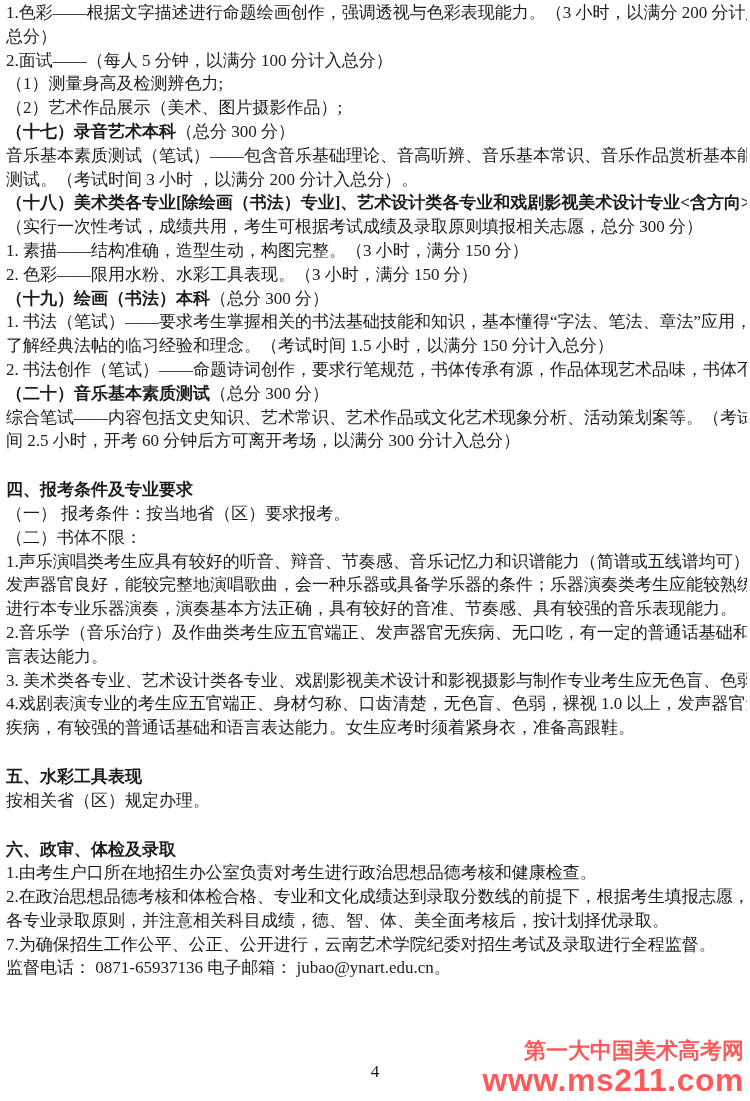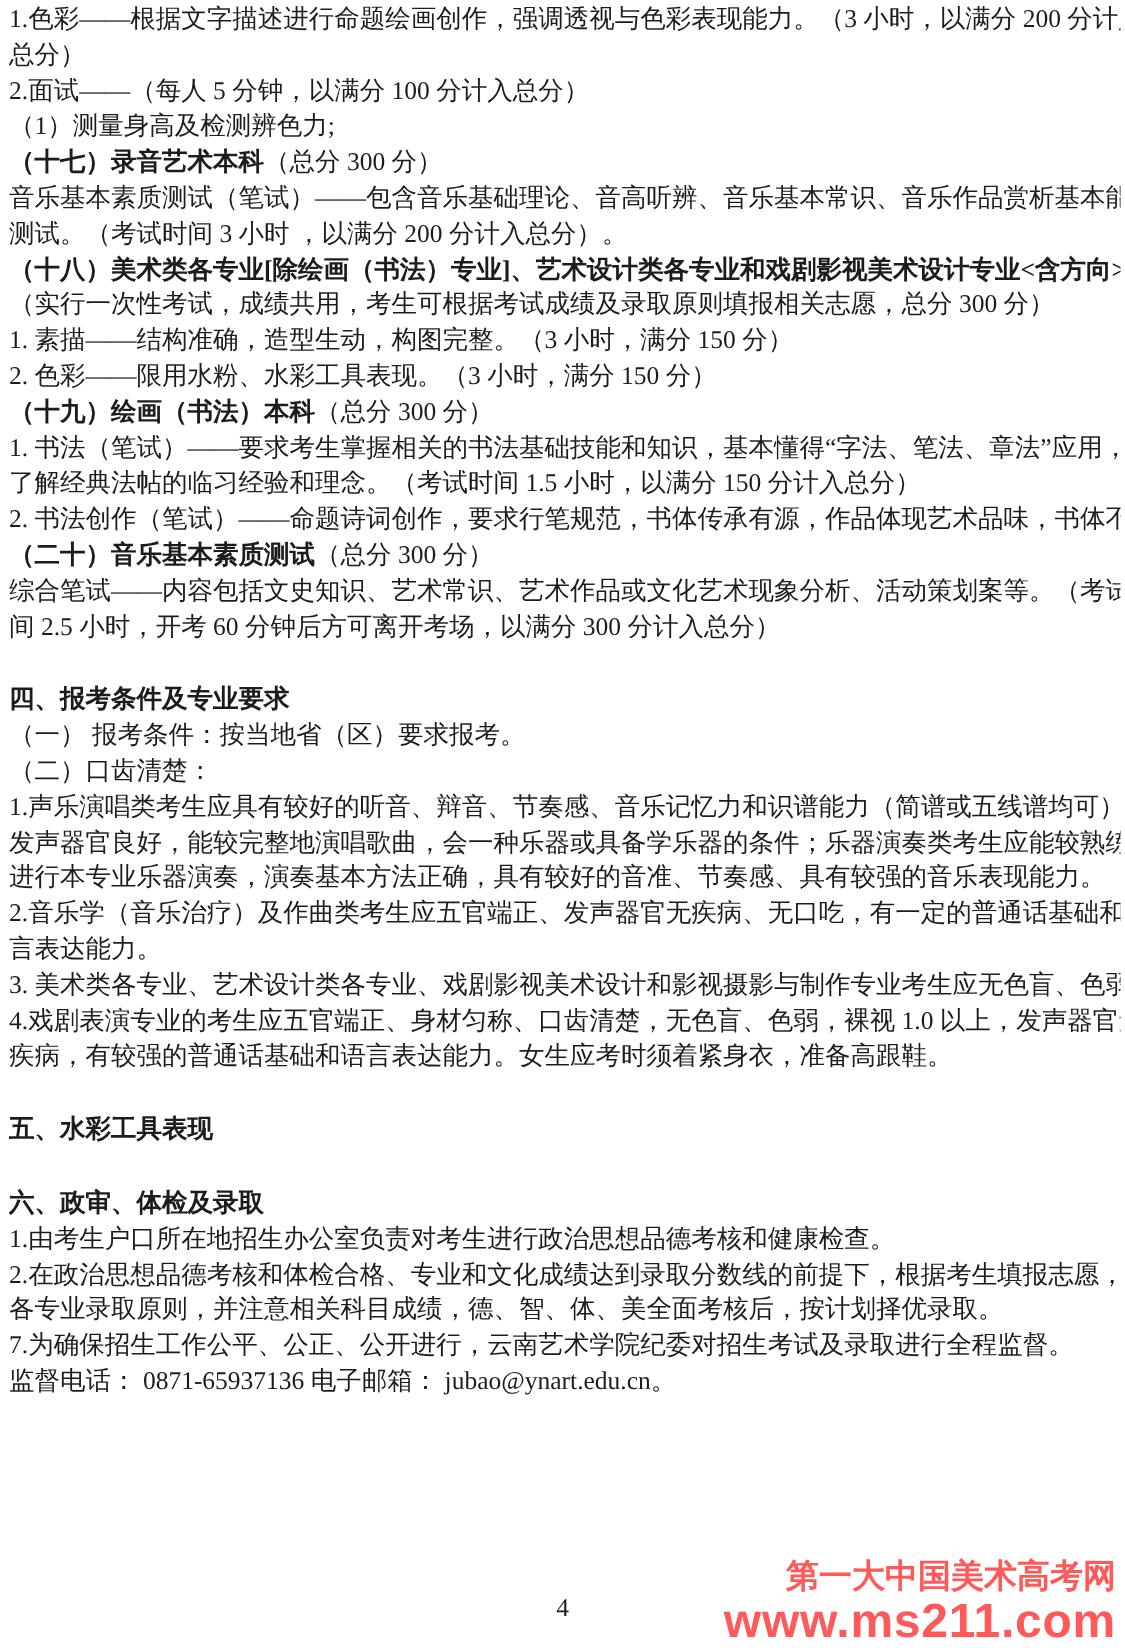--- a/index.html
+++ b/index.html
@@ -52,48 +52,50 @@
   }
 </style>
 </head>
 <body>
 
 <div class="doc">
     <p class="line"><span>1.色彩——根据文字描述进行命题绘画创作，强调透视与色彩表现能力。（3 小时，以满分 200 分计入</span></p>
     <p class="line"><span>总分）</span></p>
     <p class="line"><span>2.面试——（每人 5 分钟，以满分 100 分计入总分）</span></p>
     <p class="line"><span>（1）测量身高及检测辨色力;</span></p>
+    <p class="line"><span>（2）艺术作品展示（美术、图片摄影作品）;</span></p>
     <p class="line"><span class="b">（十七）录音艺术本科</span><span>（总分 300 分）</span></p>
     <p class="line"><span>音乐基本素质测试（笔试）——包含音乐基础理论、音高听辨、音乐基本常识、音乐作品赏析基本能力</span></p>
     <p class="line"><span>测试。（考试时间 3 小时 ，以满分 200 分计入总分）。</span></p>
     <p class="line"><span class="b">（十八）美术类各专业[除绘画（书法）专业]、艺术设计类各专业和戏剧影视美术设计专业&lt;含方向&gt;</span></p>
     <p class="line"><span>（实行一次性考试，成绩共用，考生可根据考试成绩及录取原则填报相关志愿，总分 300 分）</span></p>
     <p class="line"><span>1.  素描——结构准确，造型生动，构图完整。（3 小时，满分 150 分）</span></p>
     <p class="line"><span>2.  色彩——限用水粉、水彩工具表现。（3 小时，满分 150 分）</span></p>
     <p class="line"><span class="b">（十九）绘画（书法）本科</span><span>（总分 300 分）</span></p>
     <p class="line"><span>1.  书法（笔试）——要求考生掌握相关的书法基础技能和知识，基本懂得“字法、笔法、章法”应用，</span></p>
     <p class="line"><span>了解经典法帖的临习经验和理念。（考试时间 1.5 小时，以满分 150 分计入总分）</span></p>
     <p class="line"><span>2.  书法创作（笔试）——命题诗词创作，要求行笔规范，书体传承有源，作品体现艺术品味，书体不限。</span></p>
     <p class="line"><span class="b">（二十）音乐基本素质测试</span><span>（总分 300 分）</span></p>
     <p class="line"><span>综合笔试——内容包括文史知识、艺术常识、艺术作品或文化艺术现象分析、活动策划案等。（考试时</span></p>
     <p class="line"><span>间  2.5 小时，开考 60 分钟后方可离开考场，以满分 300 分计入总分）</span></p>
     <div class="gap"></div>
     <p class="line"><span class="b">四、报考条件及专业要求</span></p>
     <p class="line"><span>（一） 报考条件：按当地省（区）要求报考。</span></p>
-    <p class="line"><span>（二）口齿清楚：</span></p>
+    <p class="line"><span>（二）书体不限：</span></p>
     <p class="line"><span>1.声乐演唱类考生应具有较好的听音、辩音、节奏感、音乐记忆力和识谱能力（简谱或五线谱均可），</span></p>
     <p class="line"><span>发声器官良好，能较完整地演唱歌曲，会一种乐器或具备学乐器的条件；乐器演奏类考生应能较熟练地</span></p>
     <p class="line"><span>进行本专业乐器演奏，演奏基本方法正确，具有较好的音准、节奏感、具有较强的音乐表现能力。</span></p>
     <p class="line"><span>2.音乐学（音乐治疗）及作曲类考生应五官端正、发声器官无疾病、无口吃，有一定的普通话基础和语</span></p>
     <p class="line"><span>言表达能力。</span></p>
     <p class="line"><span>3.  美术类各专业、艺术设计类各专业、戏剧影视美术设计和影视摄影与制作专业考生应无色盲、色弱。</span></p>
     <p class="line"><span>4.戏剧表演专业的考生应五官端正、身材匀称、口齿清楚，无色盲、色弱，裸视 1.0 以上，发声器官无</span></p>
     <p class="line"><span>疾病，有较强的普通话基础和语言表达能力。女生应考时须着紧身衣，准备高跟鞋。</span></p>
     <div class="gap"></div>
     <p class="line"><span class="b">五、水彩工具表现</span></p>
+    <p class="line"><span>按相关省（区）规定办理。</span></p>
     <div class="gap"></div>
     <p class="line"><span class="b">六、政审、体检及录取</span></p>
     <p class="line"><span>1.由考生户口所在地招生办公室负责对考生进行政治思想品德考核和健康检查。</span></p>
     <p class="line"><span>2.在政治思想品德考核和体检合格、专业和文化成绩达到录取分数线的前提下，根据考生填报志愿，按</span></p>
     <p class="line"><span>各专业录取原则，并注意相关科目成绩，德、智、体、美全面考核后，按计划择优录取。</span></p>
     <p class="line"><span>7.为确保招生工作公平、公正、公开进行，云南艺术学院纪委对招生考试及录取进行全程监督。</span></p>
     <p class="line"><span>监督电话：  0871-65937136   电子邮箱：  jubao@ynart.edu.cn。</span></p>
   </div>
 
 <div class="page-number">4</div>

